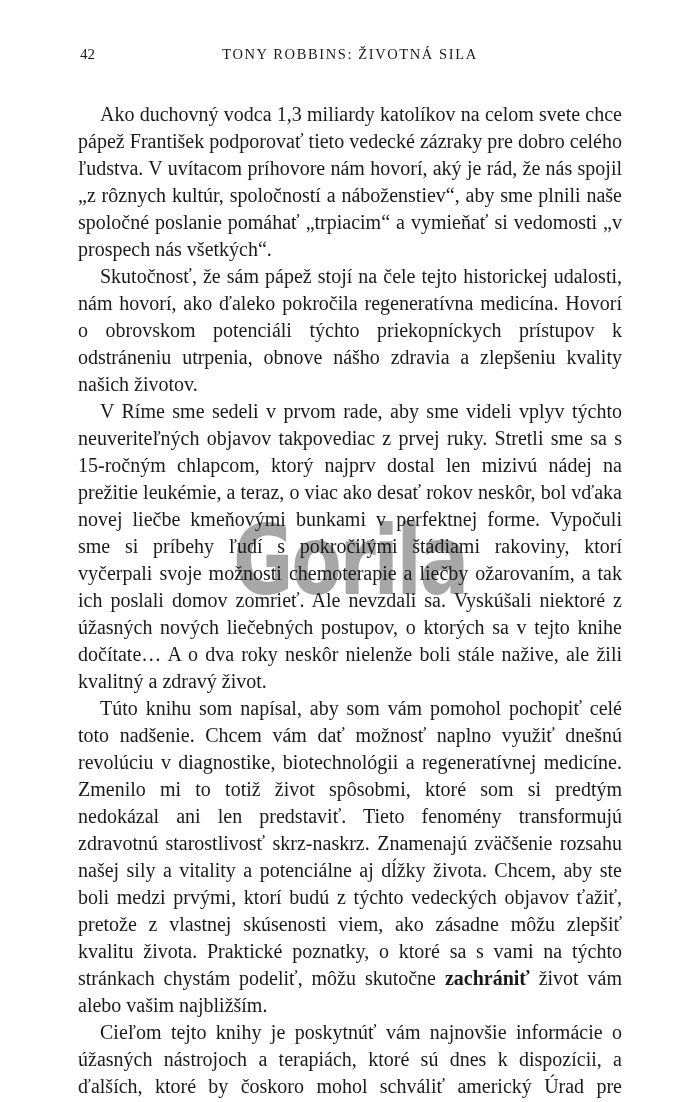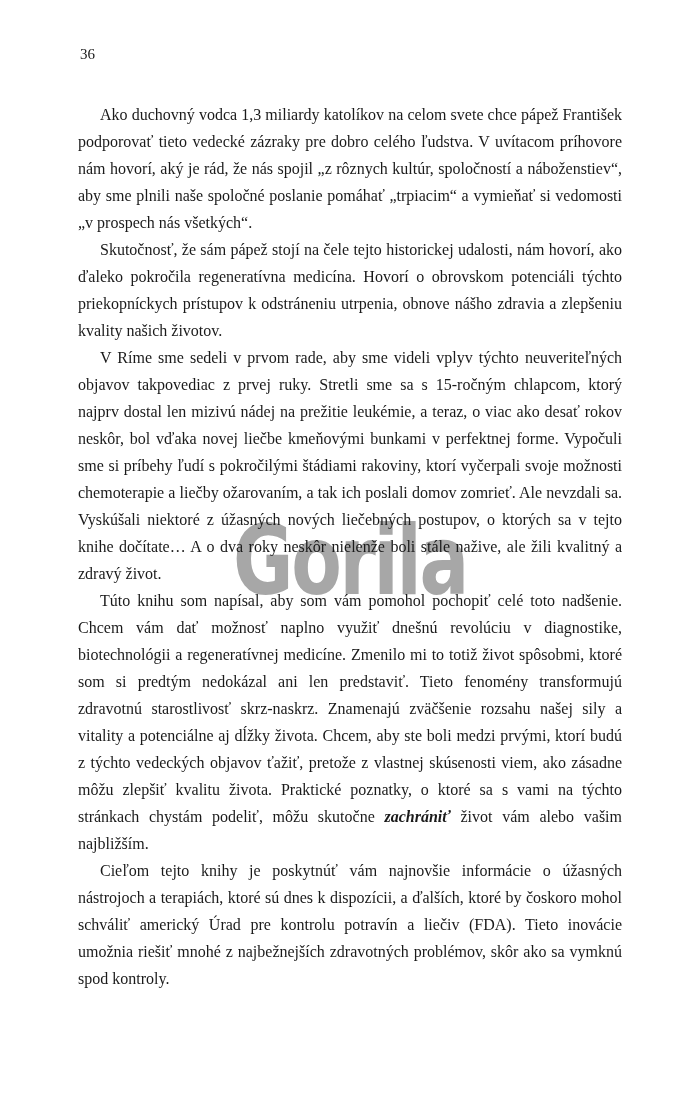--- a/index.html
+++ b/index.html
@@ -57,39 +57,40 @@
   }
   .body-text {
     position: absolute;
     top: 101px;
     left: 78px;
     right: 78px;
     z-index: 1;
   }
   .para {
     margin: 0;
-    font-size: 16px;
+    font-size: 20px;
     line-height: 27px;
     text-align: justify;
     text-indent: 22px;
     color: #1a1a1a;
   }
   .run.regular { font-weight: normal; font-style: normal; }
   .run.bold { font-weight: normal; font-style: normal; }
-  .run.bold-italic { font-weight: bold; font-style: italic; }
+  .run.bold-italic { font-weight: bold; }
 </style>
 </head>
 <body>
 
 <div class="page">
 
   <div class="watermark" style="color: rgb(167, 167, 167);">Gorila</div>
 
   <header class="running-head">
-    <span class="page-num">36</span>
+    <span class="page-num">42</span>
+    <span class="head-title">TONY ROBBINS: ŽIVOTNÁ SILA</span>
   </header>
 
   <main class="body-text">
       <p class="para"><span class="run regular">Ako duchovný vodca 1,3 miliardy katolíkov na celom svete chce pápež František podporovať tieto vedecké zázraky pre dobro celého ľudstva. V uvítacom príhovore nám hovorí, aký je rád, že nás spojil „z rôznych kultúr, spoločností a náboženstiev“, aby sme plnili naše spoločné poslanie pomáhať „trpiacim“ a vymieňať si vedomosti „v prospech nás všetkých“.</span></p>
       <p class="para"><span class="run regular">Skutočnosť, že sám pápež stojí na čele tejto historickej udalosti, nám hovorí, ako ďaleko pokročila regeneratívna medicína. Hovorí o obrovskom potenciáli týchto priekopníckych prístupov k odstráneniu utrpenia, obnove nášho zdravia a zlepšeniu kvality našich životov.</span></p>
       <p class="para"><span class="run regular">V Ríme sme sedeli v prvom rade, aby sme videli vplyv týchto neuveriteľných objavov takpovediac z prvej ruky. </span><span class="run bold">Stretli sme sa s 15-ročným chlapcom, ktorý najprv dostal len mizivú nádej na prežitie leukémie, a teraz, o viac ako desať rokov neskôr, bol vďaka novej liečbe kmeňovými bunkami v perfektnej forme.</span><span class="run regular"> Vypočuli sme si príbehy ľudí s pokročilými štádiami rakoviny, ktorí vyčerpali svoje možnosti chemoterapie a liečby ožarovaním, a tak ich poslali domov zomrieť. Ale nevzdali sa. Vyskúšali niektoré z úžasných nových liečebných postupov, o ktorých sa v tejto knihe dočítate… A o dva roky neskôr nielenže boli stále nažive, ale žili kvalitný a zdravý život.</span></p>
       <p class="para"><span class="run bold">Túto knihu som napísal, aby som vám pomohol pochopiť celé toto nadšenie. Chcem vám dať možnosť naplno využiť dnešnú revolúciu v diagnostike, biotechnológii a regeneratívnej medicíne. Zmenilo mi to totiž život spôsobmi, ktoré som si predtým nedokázal ani len predstaviť. Tieto fenomény transformujú zdravotnú starostlivosť skrz-naskrz. Znamenajú zväčšenie rozsahu našej sily a vitality a potenciálne aj dĺžky života. Chcem, aby ste boli medzi prvými, ktorí budú z týchto vedeckých objavov ťažiť, pretože z vlastnej skúsenosti viem, ako zásadne môžu zlepšiť kvalitu života. Praktické poznatky, o ktoré sa s vami na týchto stránkach chystám podeliť, môžu skutočne </span><span class="run bold-italic">zachrániť</span><span class="run bold"> život vám alebo vašim najbližším.</span></p>
       <p class="para"><span class="run regular">Cieľom tejto knihy je poskytnúť vám najnovšie informácie o úžasných nástrojoch a terapiách, ktoré sú dnes k dispozícii, a ďalších, ktoré by čoskoro mohol schváliť americký Úrad pre kontrolu potravín a liečiv (FDA). Tieto inovácie umožnia riešiť mnohé z najbežnejších zdravotných problémov, skôr ako sa vymknú spod kontroly. </span></p>
     </main>
 

